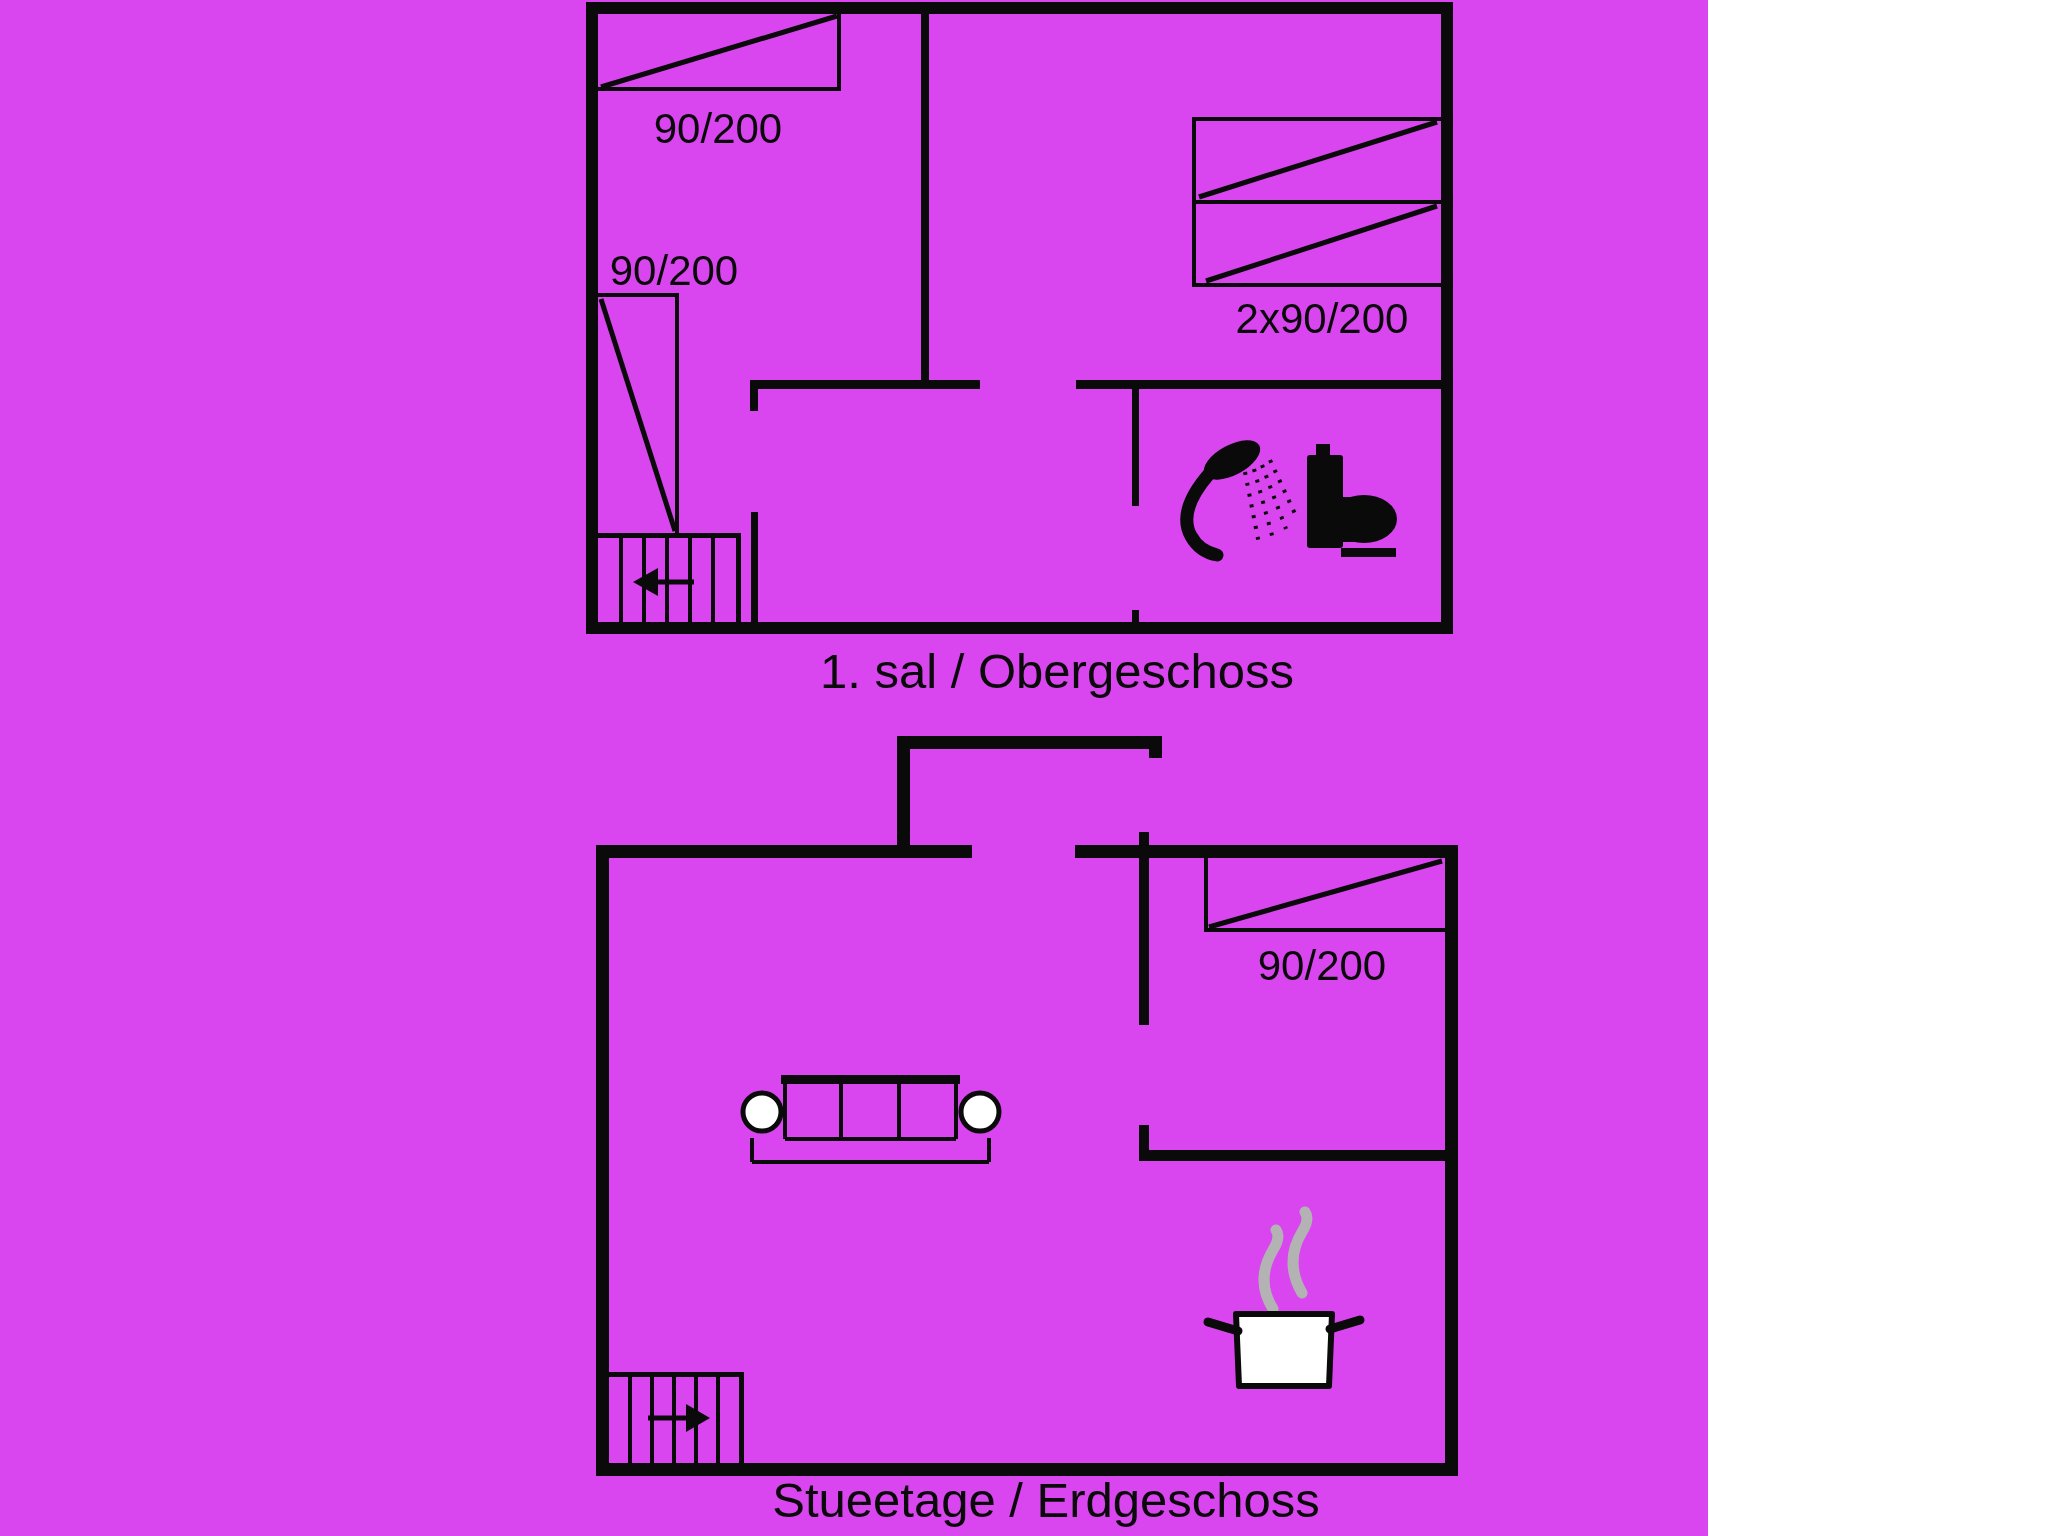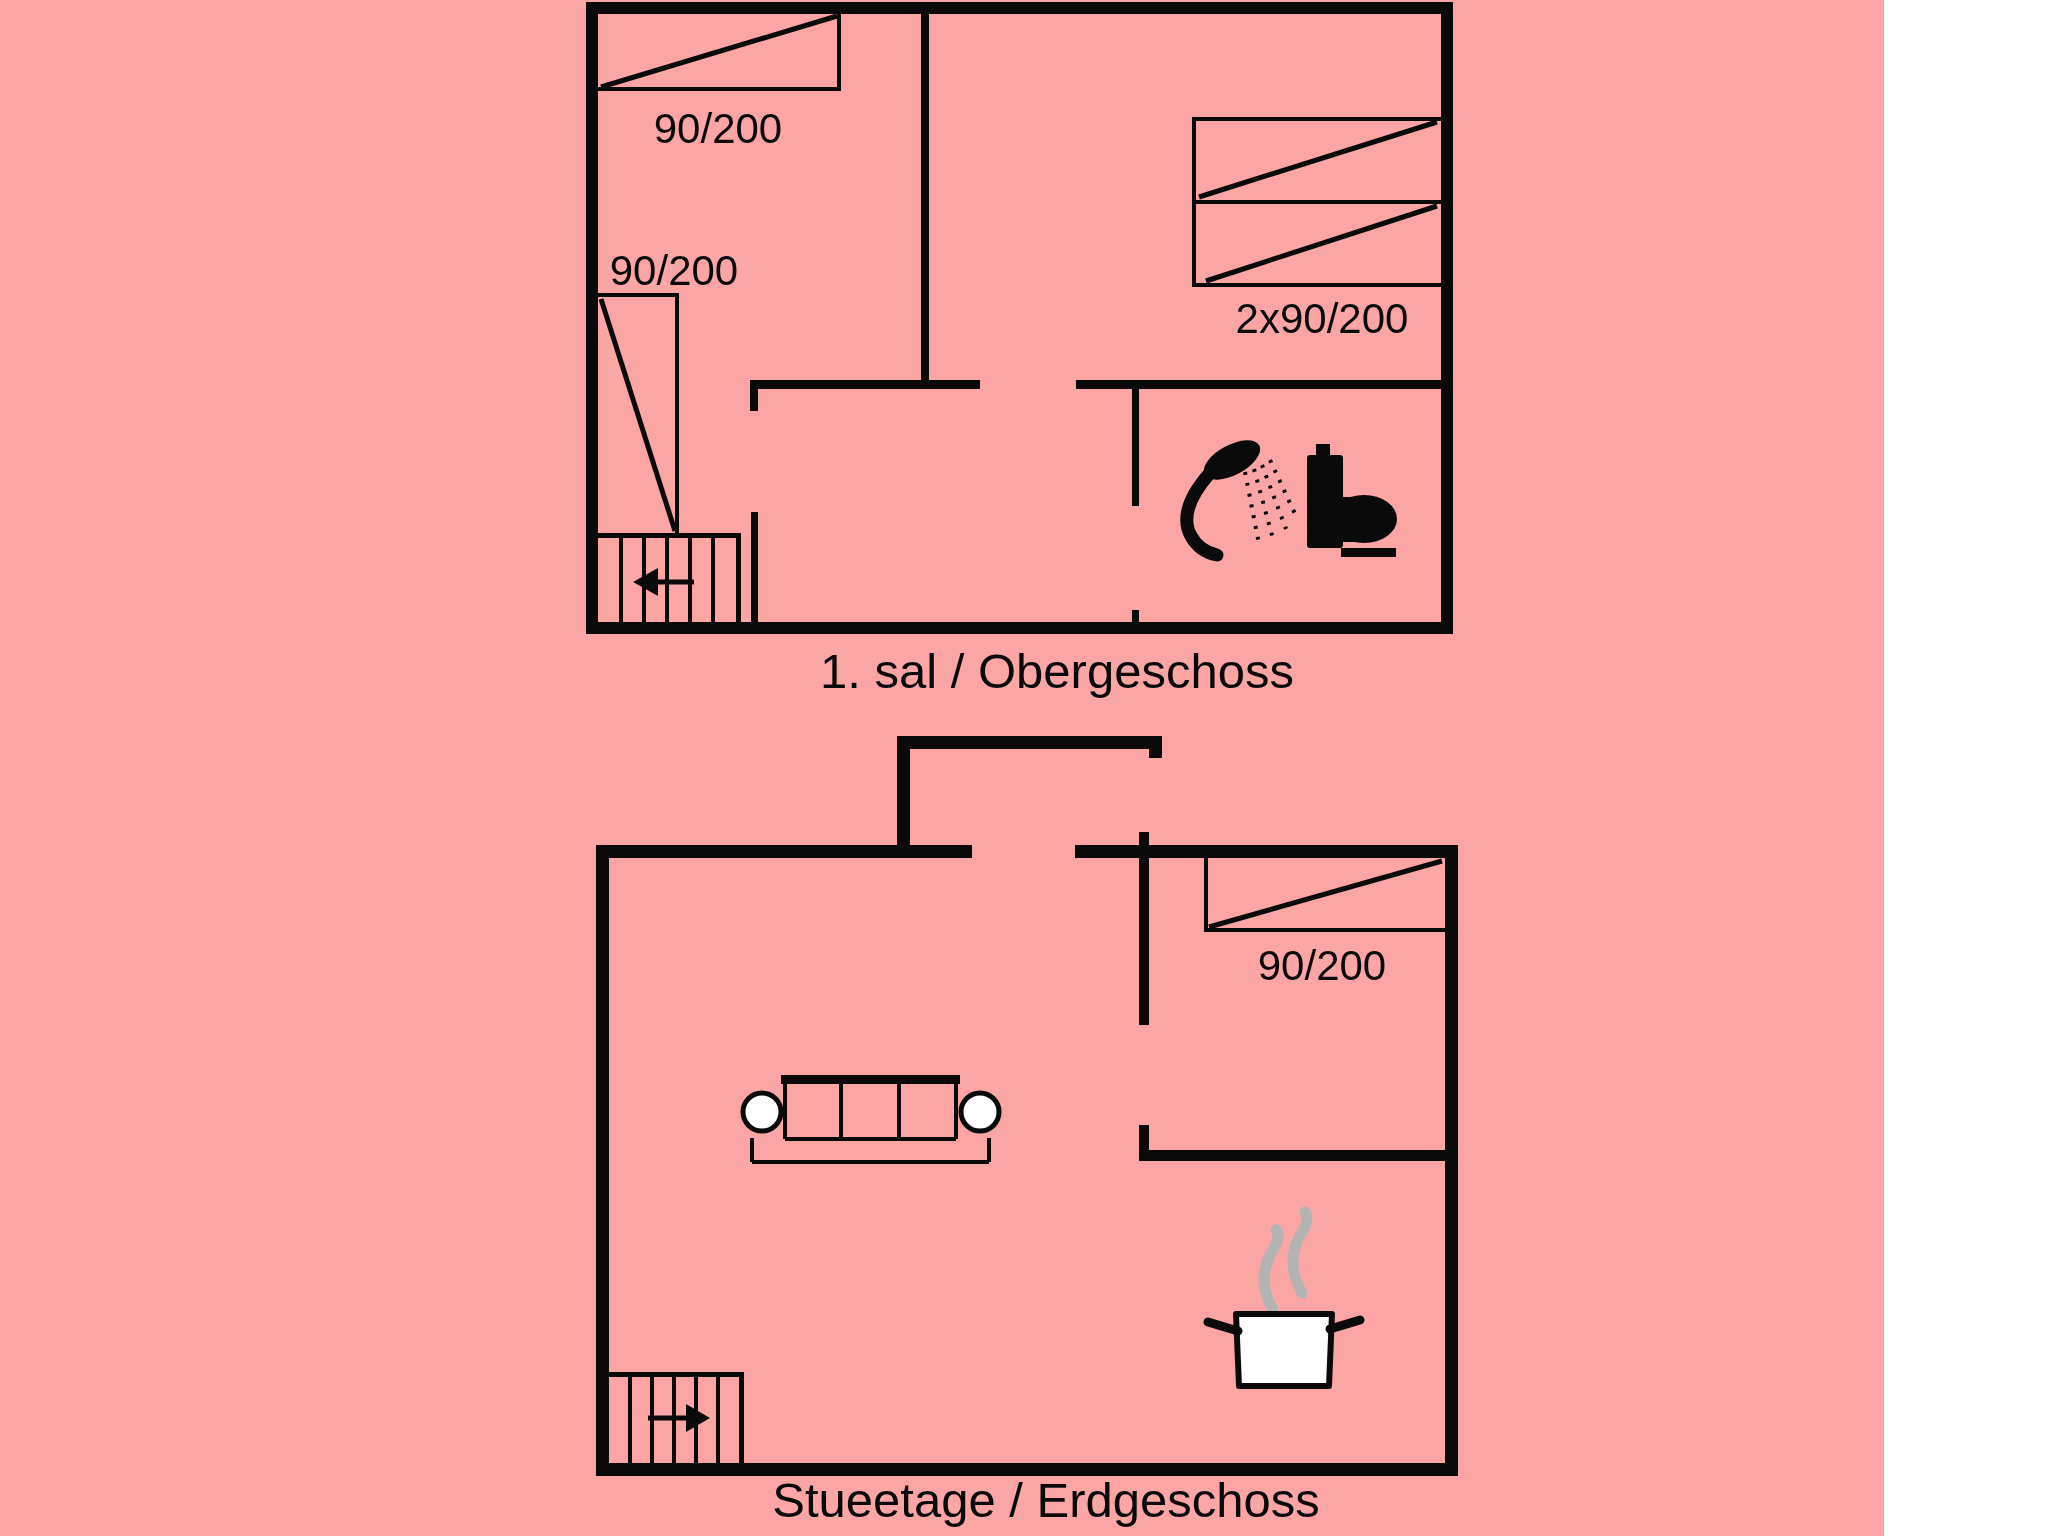--- a/index.html
+++ b/index.html
@@ -1,16 +1,16 @@
 <!DOCTYPE html>
 <html><head>
 <meta charset="utf-8">
 <style>
   html,body{margin:0;padding:0;background:#ffffff;}
-  .page{position:relative;width:1884px;height:1536px;background:#fca5a5;overflow:hidden;}
+  .page{position:relative;width:1708px;height:1536px;background:#d946ef;overflow:hidden;}
   svg{display:block;}
   text{font-family:"Liberation Sans", sans-serif;fill:#0a0a0a;}
   .bed-label{font-size:42px;}
   .floor-caption{font-size:49px;}
   .wall{fill:#0a0a0a;}
   .thin{stroke:#0a0a0a;stroke-width:4;fill:none;}
   .thin5{stroke:#0a0a0a;stroke-width:5;fill:none;}
   .blackfill{fill:#0a0a0a;}
 </style>
 </head>

